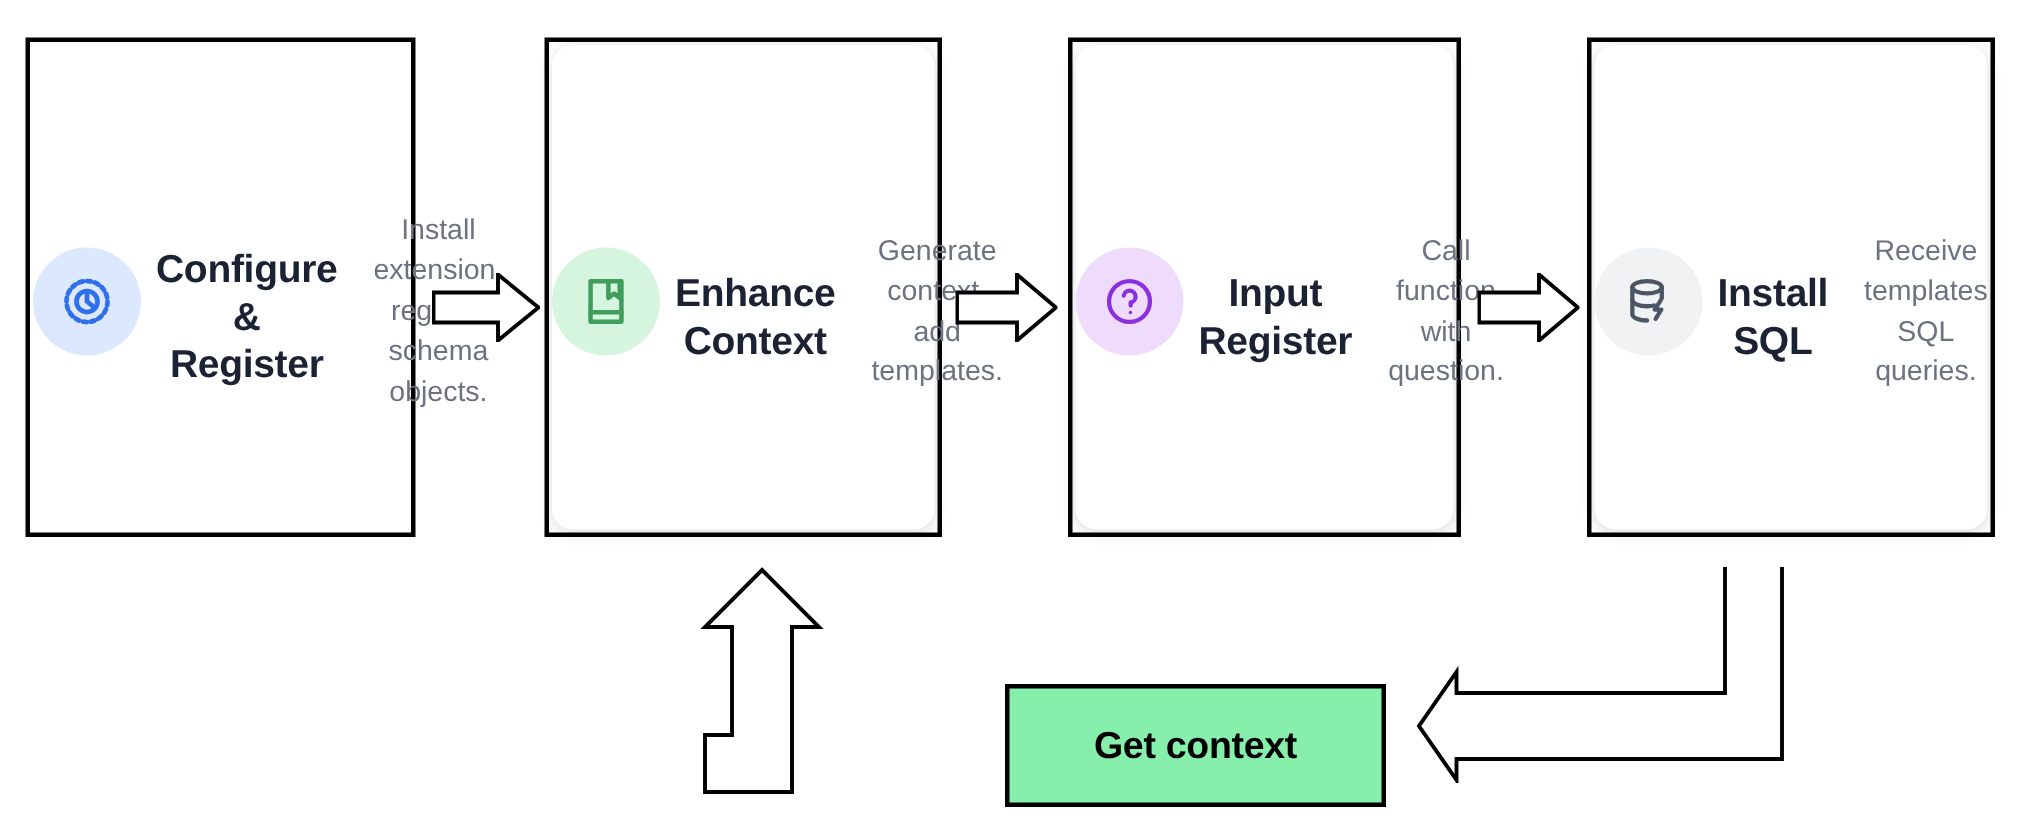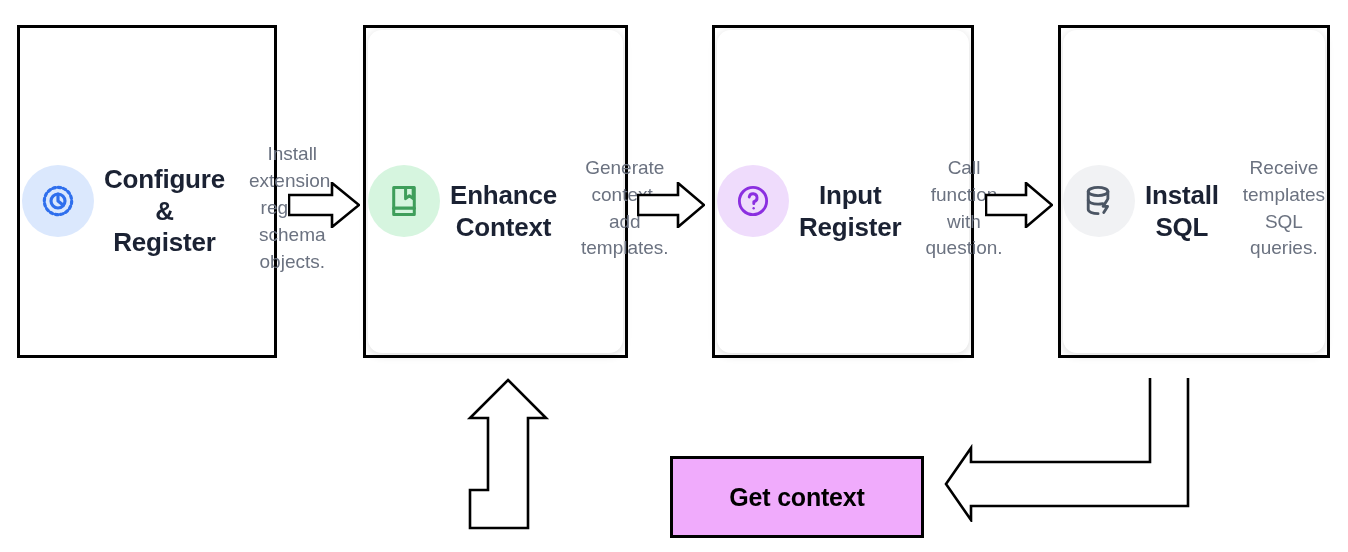--- a/index.html
+++ b/index.html
@@ -77,21 +77,21 @@
   
   .loop-shape {
     position: absolute;
   }
 
   
   .ctx-box {
     position: absolute;
     border: 3px solid #000000;
     box-sizing: border-box;
-    background: #f0abfc;
+    background: #86efac;
     display: flex;
     align-items: center;
     justify-content: center;
   }
   .ctx-label {
     font-size: 25px;
     font-weight: bold;
     color: #000000;
     letter-spacing: -0.2px;
   }

